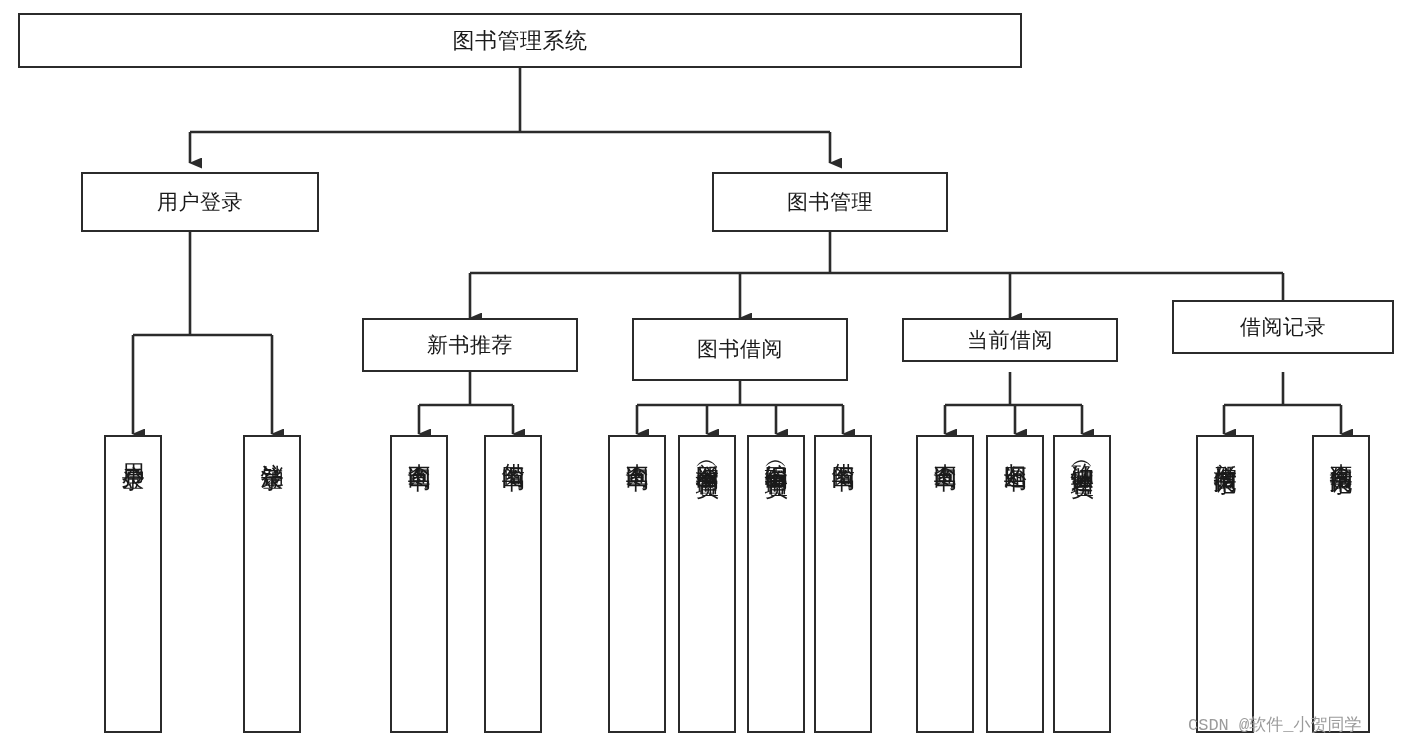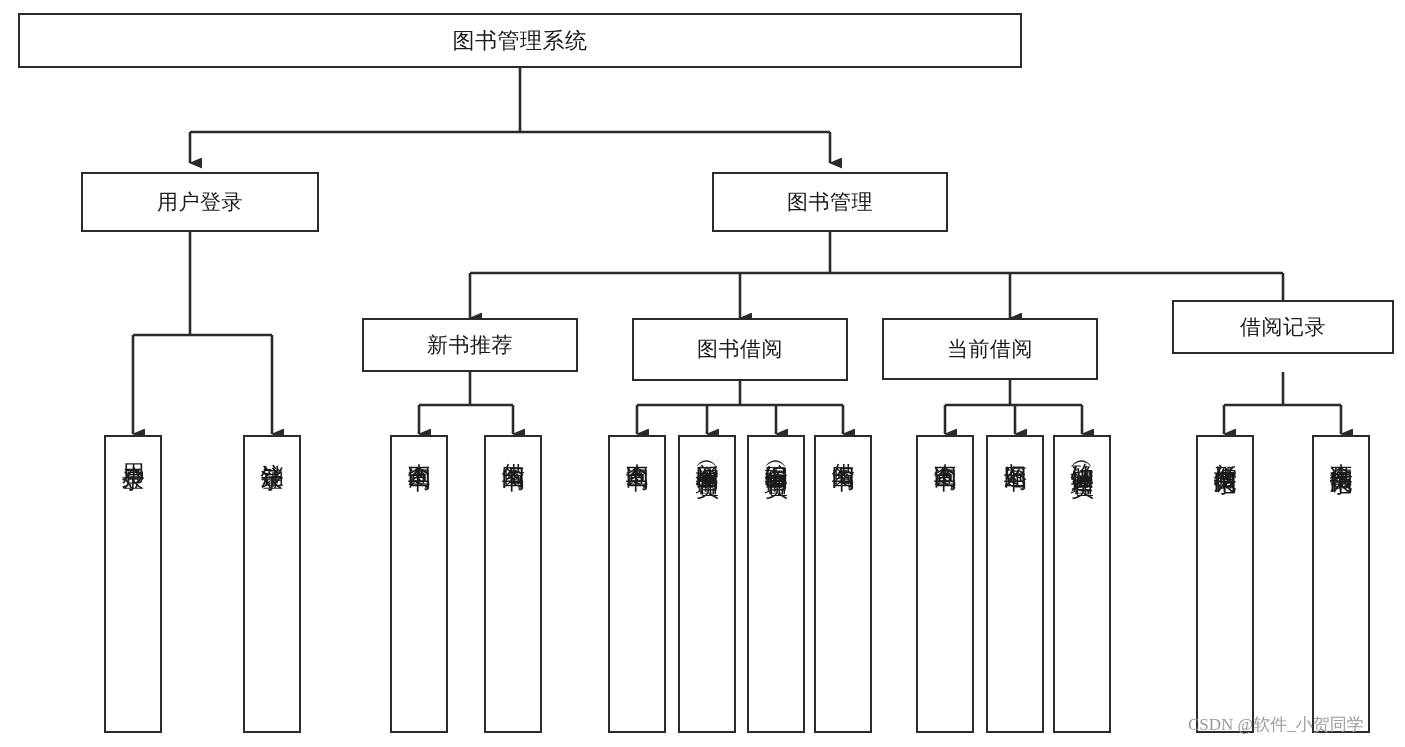--- a/index.html
+++ b/index.html
@@ -62,21 +62,21 @@
     letter-spacing: 2px;
     white-space: nowrap;
   }
   .watermark {
     position: absolute;
     left: 1188px;
     top: 713px;
     font-size: 17px;
     color: #9b9b9b;
     white-space: nowrap;
-    font-family: Liberation Serif, serif;
+    font-family: Liberation Mono, monospace;
   }
 </style>
 </head>
 <body>
 
 <div id="canvas">
 
   <svg class="edges" viewBox="0 0 1405 747">
     <defs>
       <marker id="arrow" markerWidth="11" markerHeight="13" refX="5.5" refY="12" orient="auto" markerUnits="userSpaceOnUse">
@@ -137,21 +137,21 @@
   <div class="node horiz" style="left:362px; top:318px; width:216px; height:54px;">
     <span class="label">新书推荐</span>
   </div>
 
   <div class="node horiz" style="left:712px; top:172px; width:236px; height:60px;">
     <span class="label">图书管理</span>
   </div>
   <div class="node horiz" style="left:632px; top:318px; width:216px; height:63px;">
     <span class="label">图书借阅</span>
   </div>
-  <div class="node horiz" style="left:882px; top:318px; width:216px; height:62px;">
+  <div class="node horiz" style="left:902px; top:318px; width:216px; height:44px;">
     <span class="label">当前借阅</span>
   </div>
   <div class="node horiz" style="left:1172px; top:300px; width:222px; height:54px;">
     <span class="label">借阅记录</span>
   </div>
 
   <div class="node vert" style="left:104px; top:435px; width:58px; height:298px;">
     <span class="label">用户登录</span>
   </div>
   <div class="node vert" style="left:243px; top:435px; width:58px; height:298px;">

